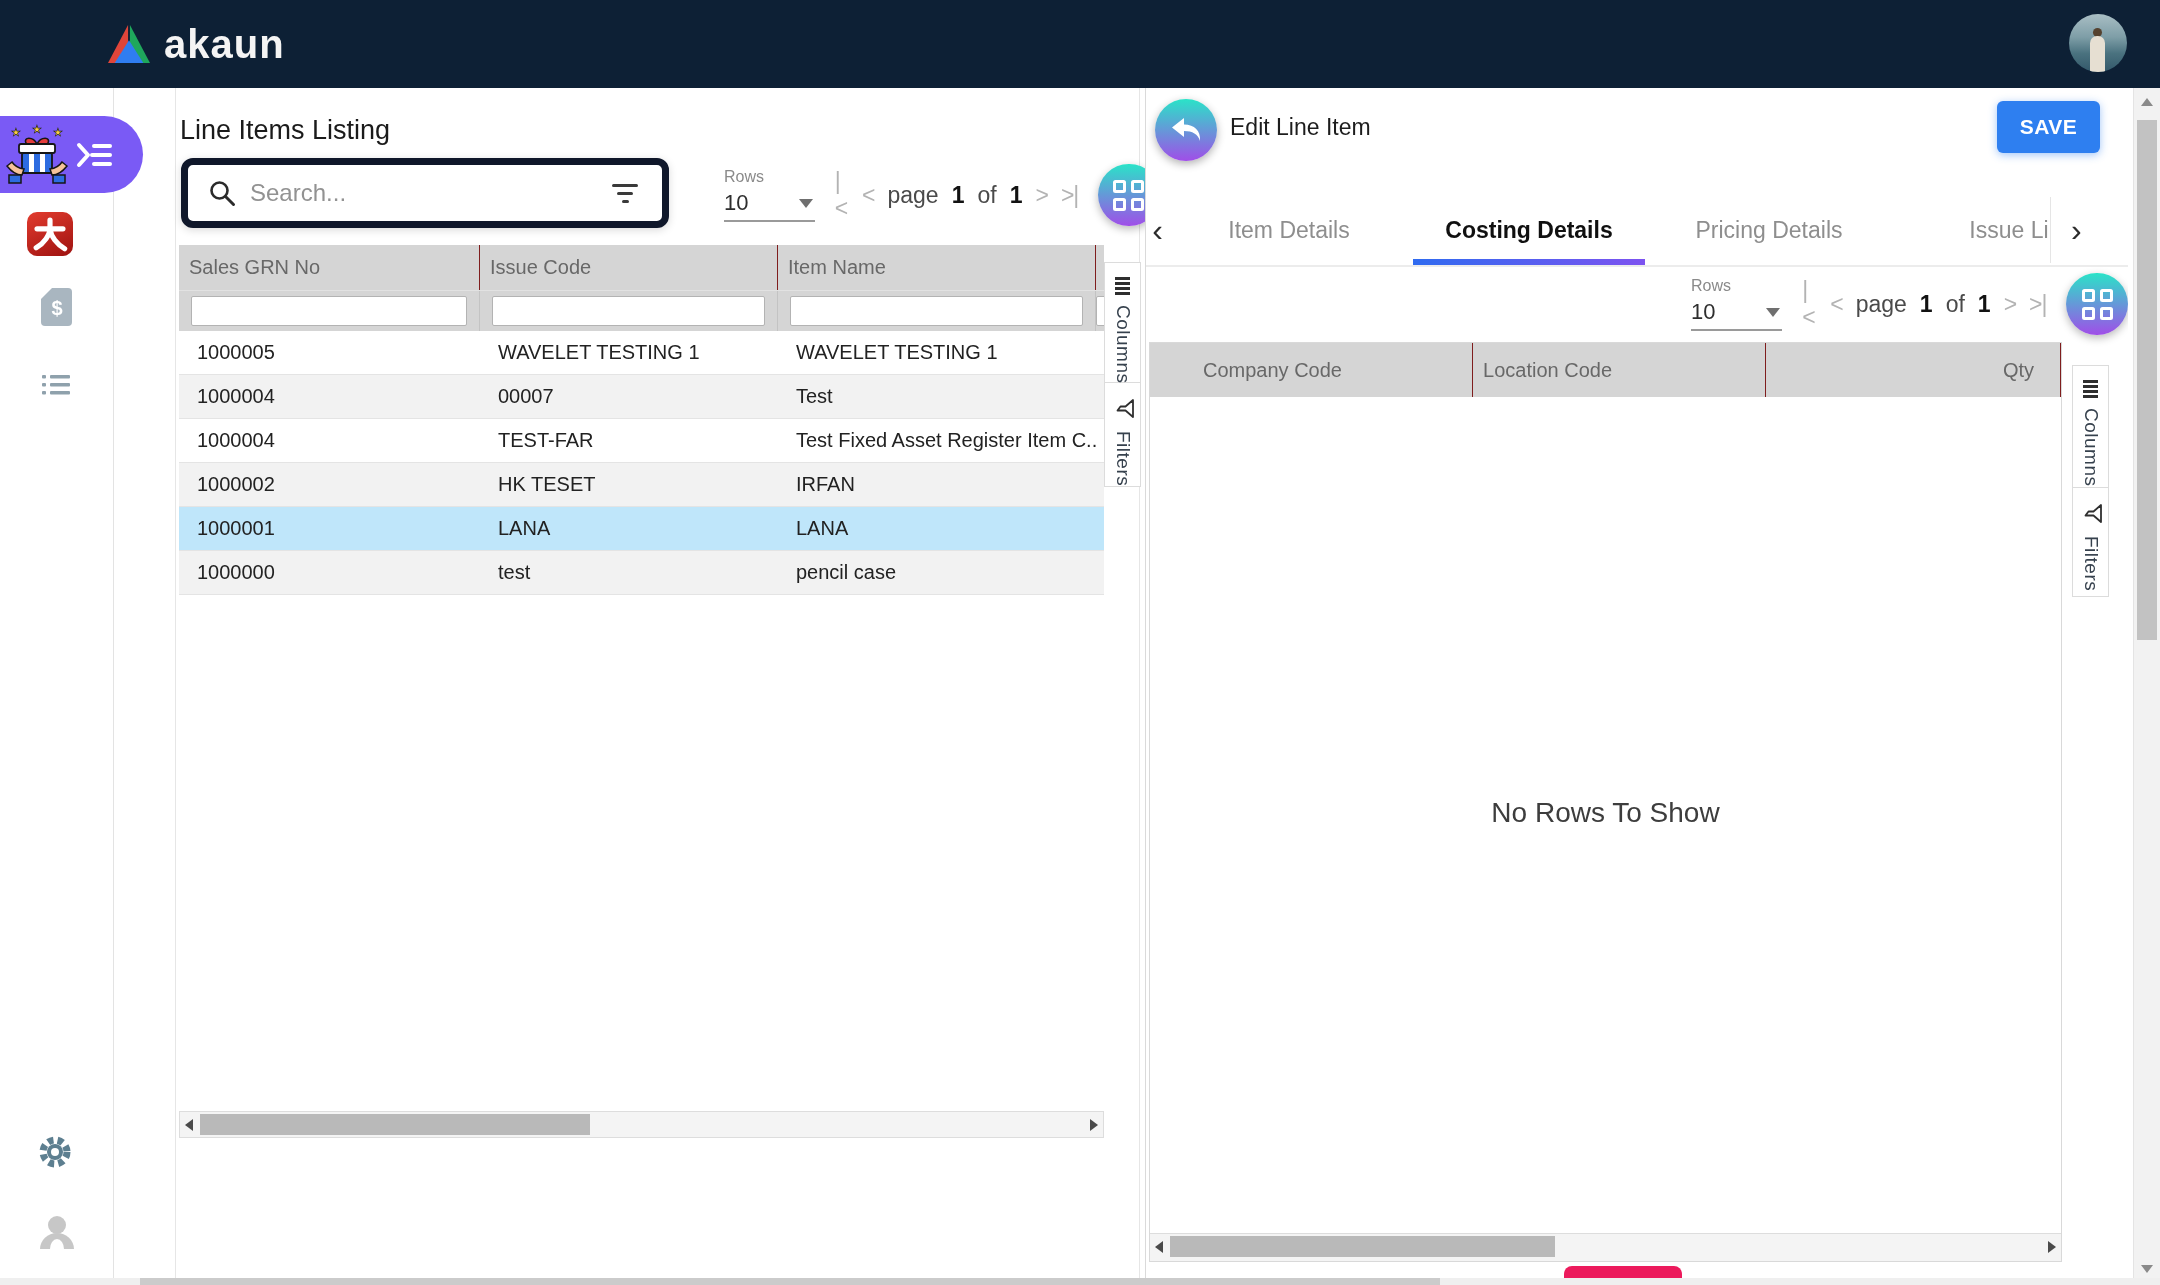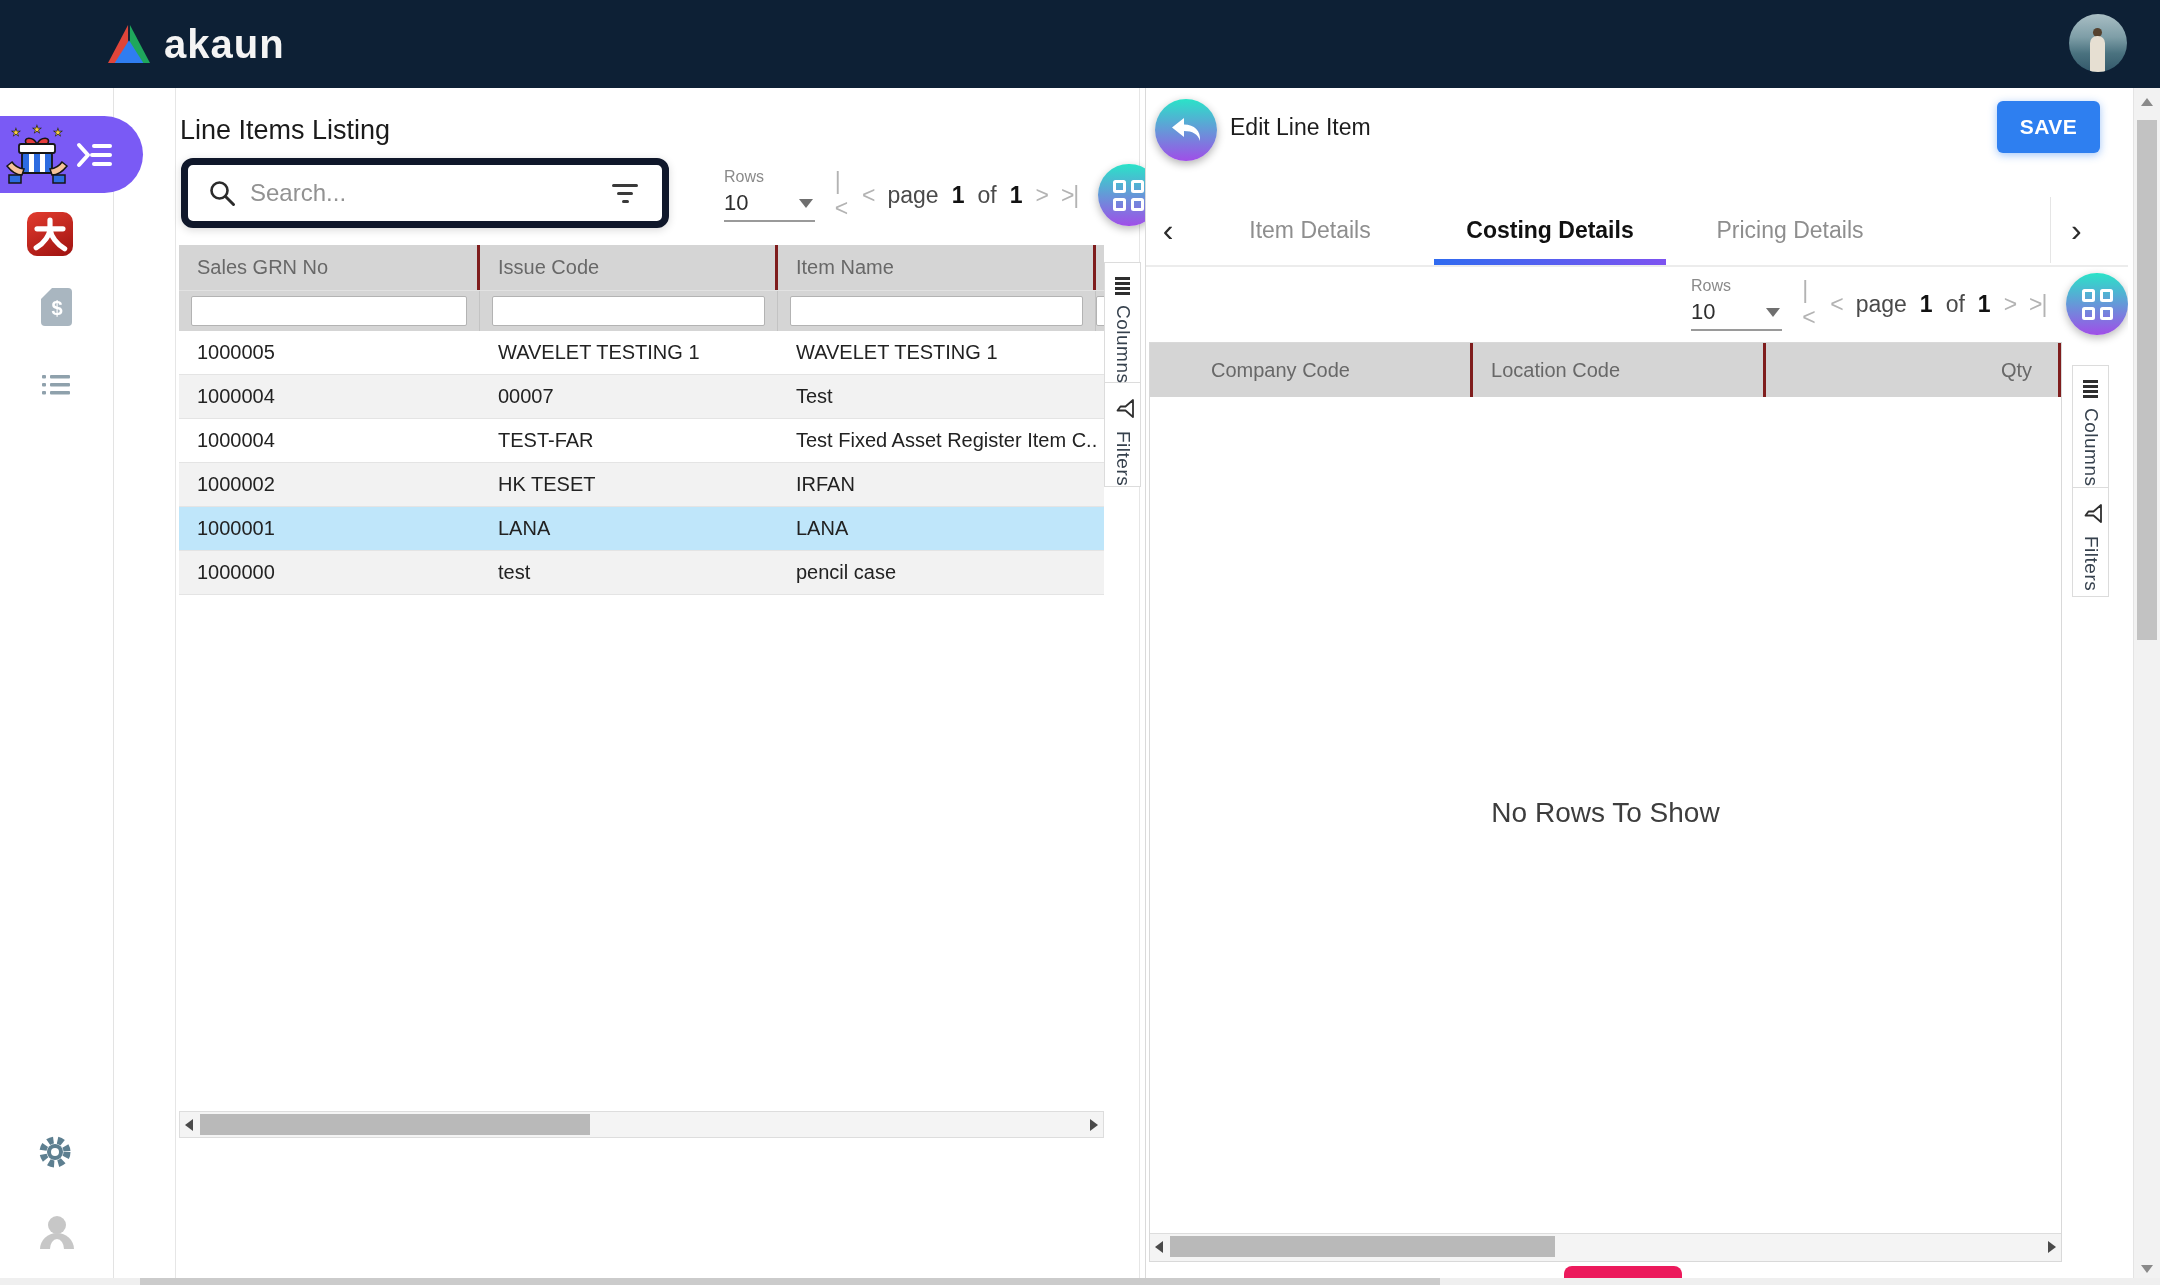--- a/index.html
+++ b/index.html
@@ -54,21 +54,21 @@
   .filter-lines{display:flex;flex-direction:column;align-items:center;gap:5px;cursor:pointer;padding:4px;}
   .filter-lines span{background:#3a3a3a;height:3px;border-radius:2px;}
   .filter-lines span:nth-child(1){width:26px;}
   .filter-lines span:nth-child(2){width:16px;}
   .filter-lines span:nth-child(3){width:7px;}
   .lp-pagi{left:548px;top:76px;}
 
   
   .lt{position:absolute;left:3px;top:157px;width:925px;}
   .t-head{display:flex;background:#d5d5d5;height:45px;align-items:stretch;}
-  .t-col{box-sizing:border-box;padding-left:18px;border-right:3px solid #7f1d1d;display:flex;align-items:center;
+  .t-col{box-sizing:border-box;padding-left:10px;border-right:1px solid #7f1d1d;display:flex;align-items:center;
     font-size:20px;color:#686868;overflow:hidden;white-space:nowrap;cursor:pointer;}
   .t-filters{display:flex;background:#d5d5d5;height:40px;align-items:center;border-top:1px solid #e2e2e2;}
   .t-fcell{box-sizing:border-box;padding-left:12px;border-right:1px solid #c3c3c3;height:100%;display:flex;align-items:center;overflow:hidden;}
   .t-fcell input{width:calc(100% - 26px);height:28px;border:1px solid #b3b3b3;border-radius:2px;outline:none;font-family:inherit;font-size:18px;padding:0 6px;}
   .lt-row{display:flex;height:43px;align-items:center;border-bottom:1px solid #e4e4e4;font-size:20px;color:#222;background:#fff;cursor:pointer;}
   .lt-row:nth-child(even){background:#f2f2f2;}
   .lt-row.selected{background:#bfe6fa;}
   .lt-cell{box-sizing:border-box;padding-left:18px;overflow:hidden;white-space:nowrap;}
   .c1{width:301px;} .c2{width:298px;} .c3{width:318px;} .c4{width:8px;padding-left:0;border-right:none;}
 
@@ -351,20 +351,21 @@
       </svg>
     </button>
     <div class="rp-title">Edit Line Item</div>
     <button class="save-btn">SAVE</button>
 
     <div class="tabs">
       <span class="tab-chev">‹</span>
       <span class="tab">Item Details</span>
       <span class="tab active">Costing Details</span>
       <span class="tab">Pricing Details</span>
+      <span class="tab">Issue Li</span>
     </div>
     <div class="tabs-right-box">›</div>
 
     <div class="pagi rp-pagi">
       <div class="rows-wrap">
         <div class="rows-label">Rows</div>
         <div class="rows-value-row">
           <span class="rows-value">10</span>
           <span class="caret"></span>
         </div>

